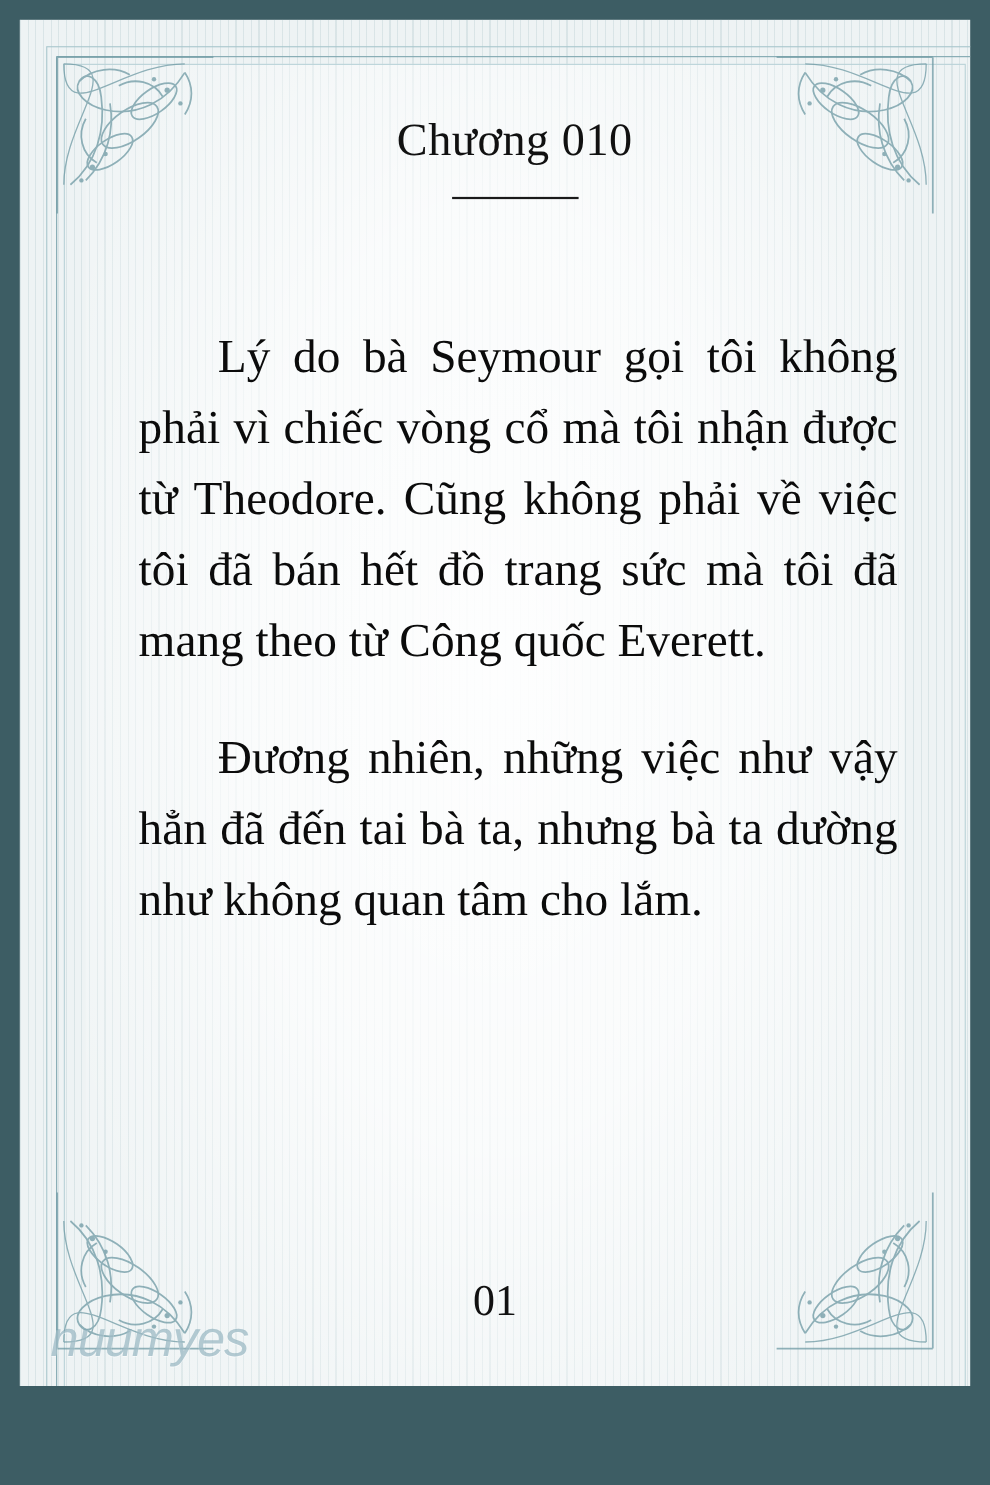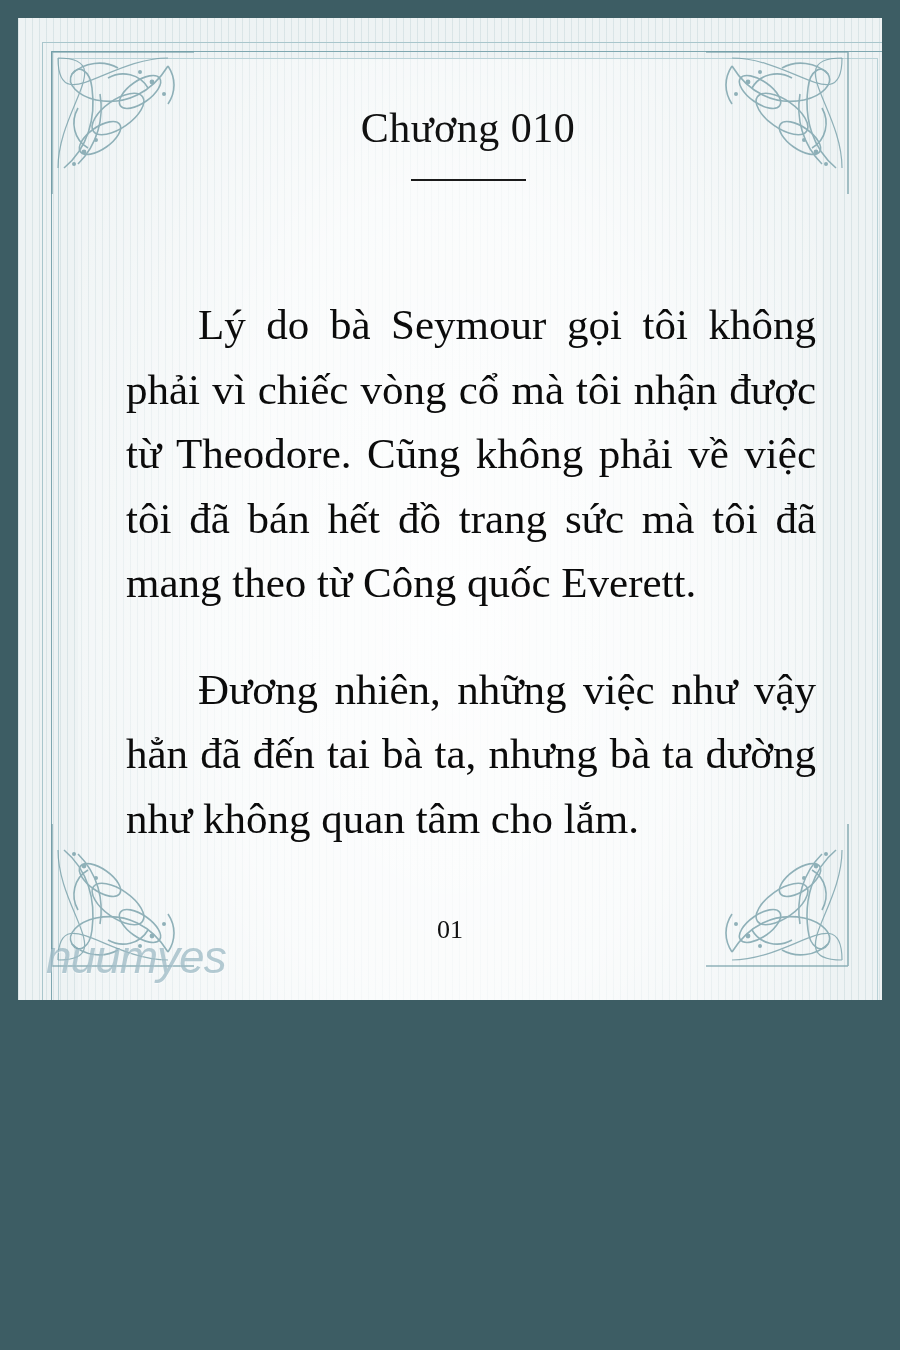--- a/index.html
+++ b/index.html
@@ -20,21 +20,21 @@
   .frame-outer {
     position: absolute;
     left: 0; top: 0;
     width: 900px; height: 1350px;
     background: #3d5d64;
   }
   
   .page-inner {
     position: absolute;
     left: 18px; top: 18px;
-    width: 864px; height: 982px;
+    width: 864px; height: 1242px;
     background: #eef3f4;
     overflow: hidden;
   }
   
   .stripes {
     position: absolute;
     left: 0; top: 0; right: 0; bottom: 0;
     background-image: repeating-linear-gradient(
       to right,
       rgba(170,195,200,0.30) 0px,
@@ -110,21 +110,21 @@
     text-indent: 72px;
   }
   .body-text p:last-child { margin-bottom: 0; }
 
   .page-number {
     position: absolute;
     left: 0;
     right: 0;
     bottom: 55px;
     text-align: center;
-    font-size: 26px;
+    font-size: 40px;
     color: #111111;
     font-family: "Liberation Serif", serif;
   }
 
   
   .watermark {
     position: absolute;
     left: 28px;
     bottom: 16px;
     font-family: "Liberation Sans", sans-serif;

